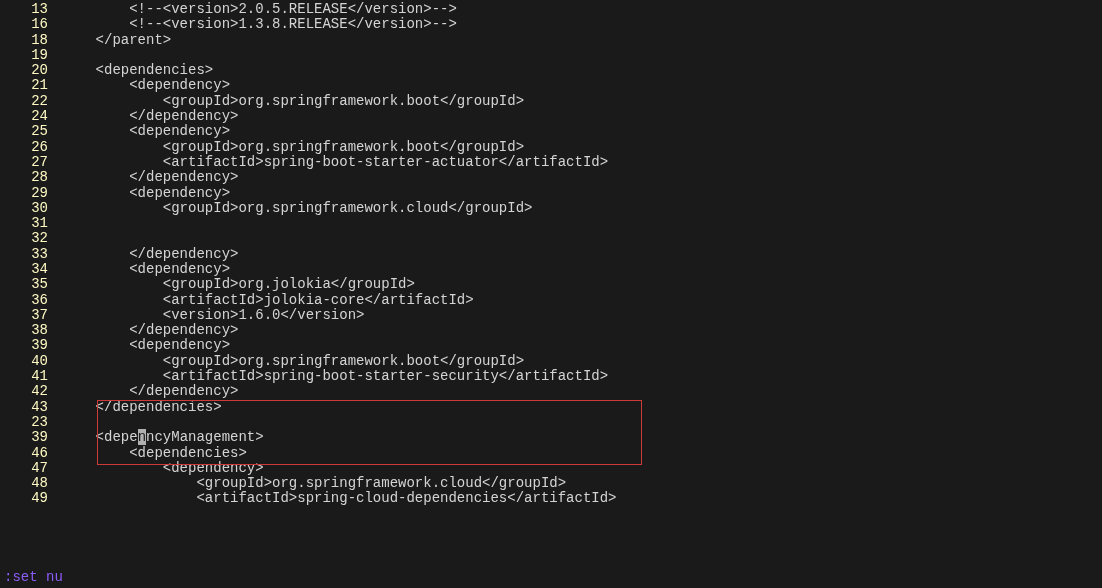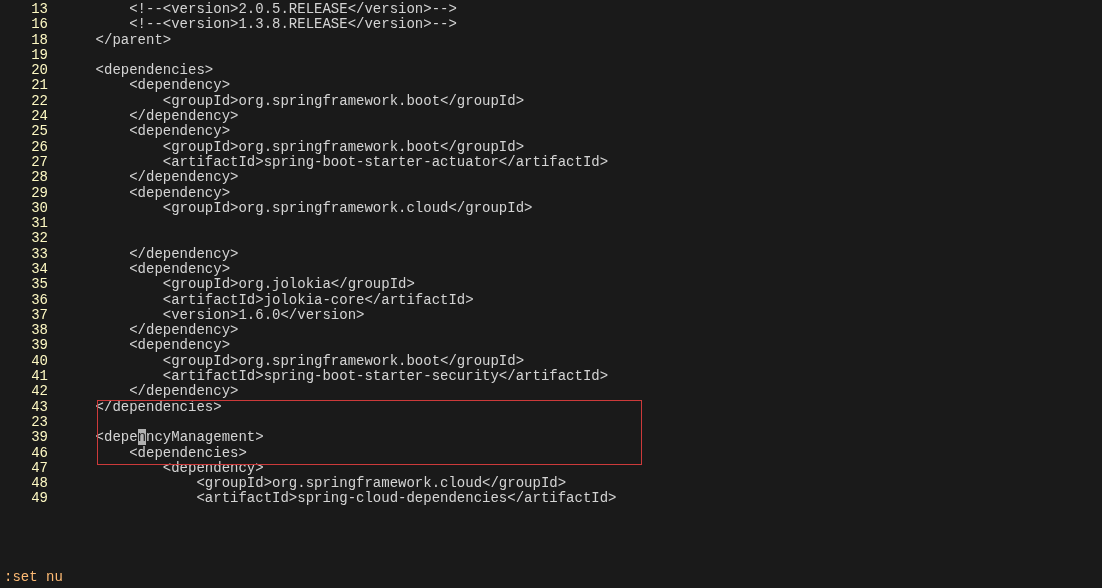--- a/index.html
+++ b/index.html
@@ -40,21 +40,21 @@
   }
   .highlight-box {
     position: absolute;
     border: 1px solid #cc3a3a;
     pointer-events: none;
   }
   .status {
     position: absolute;
     bottom: 3px;
     left: 4px;
-    color: #fdba74;
+    color: #8b5cf6;
     font-family: "Consolas", "Courier New", monospace;
     font-size: 14px;
   }
 </style>
 </head>
 <body>
 
 <div class="editor" id="editor">
     <div class="line"><span class="gutter">13</span><span class="code">        &lt;!--&lt;version&gt;2.0.5.RELEASE&lt;/version&gt;--&gt;</span></div>
     <div class="line"><span class="gutter">16</span><span class="code">        &lt;!--&lt;version&gt;1.3.8.RELEASE&lt;/version&gt;--&gt;</span></div>

